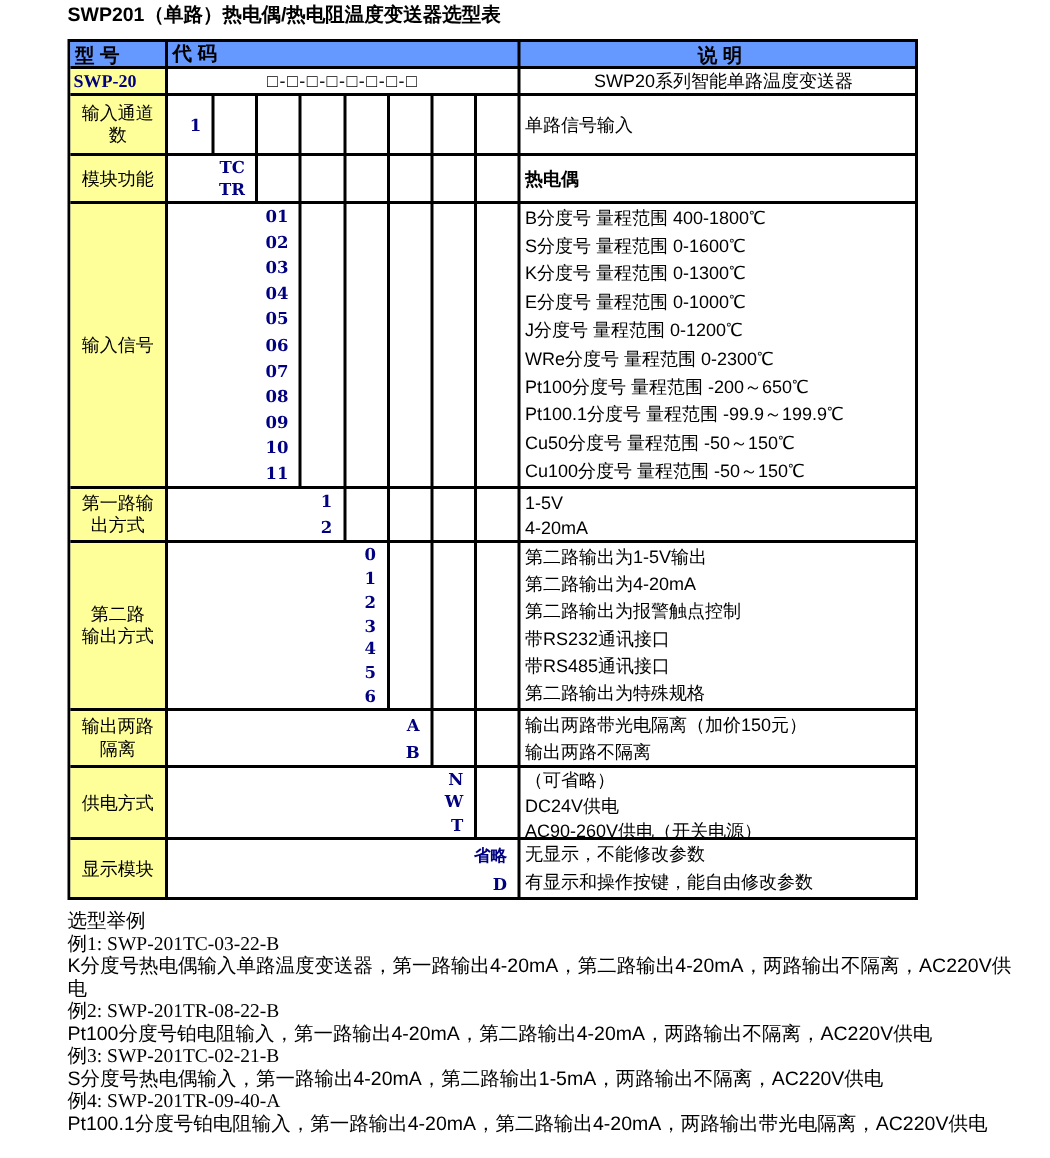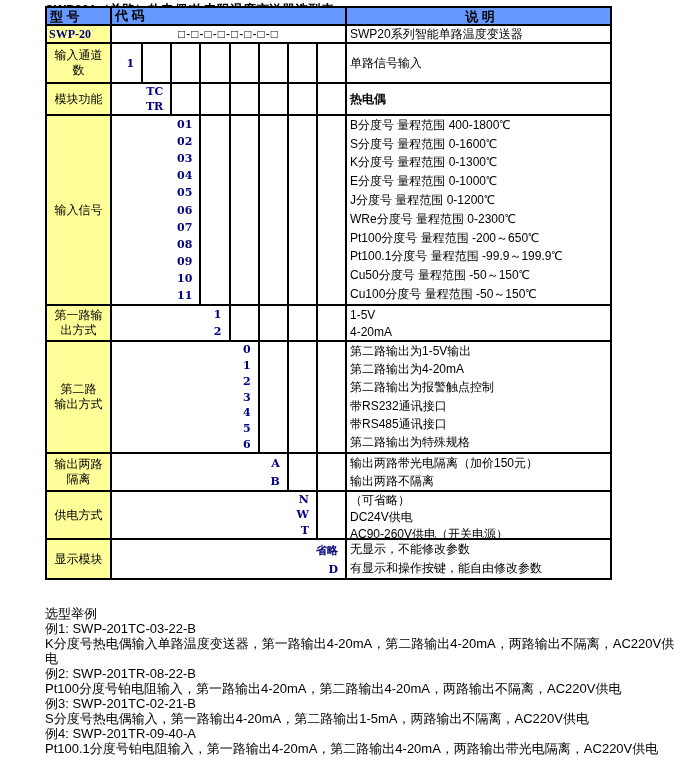--- a/index.html
+++ b/index.html
@@ -13,21 +13,21 @@
   .page{
     position:relative;width:700px;height:772px;background:#ffffff;overflow:hidden;
     font-family:"Liberation Sans",sans-serif;color:#000;
   }
   .doc-title{
     position:absolute;left:45px;top:1px;font-size:13px;font-weight:bold;
     letter-spacing:0px;white-space:nowrap;
   }
   
   .sel-table{
-    position:absolute;left:45px;top:6px;width:567px;
+    position:absolute;left:45px;top:26px;width:567px;
     border:2px solid var(--border);background:#fff;
   }
   .t-row{display:flex;border-bottom:2px solid var(--border);}
   .t-row:last-child{border-bottom:none;}
   .label-cell{
     flex:0 0 65px;background:var(--label-bg);border-right:2px solid var(--border);
     display:flex;align-items:center;justify-content:center;text-align:center;
     font-size:12px;line-height:15px;white-space:pre-line;padding:1px;
   }
   .code-region{
@@ -54,29 +54,29 @@
   .header-row .code-region,.header-row .desc-cell{
     display:flex;align-items:center;font-weight:bold;font-size:13px;padding-left:3px;
   }
   
   .model-row{height:18px;}
   .model-row .label-cell{
     justify-content:flex-start;padding-left:2px;
     font-family:Liberation Serif, serif;font-weight:bold;font-size:12px;color:var(--code-color);
   }
   .model-row .code-region{align-items:center;justify-content:center;font-size:12px;letter-spacing:1px;}
-  .model-row .desc-cell{justify-content:center;}
+  .model-row .desc-cell{justify-content:center;margin-left:46px;}
   .model-row .desc-line{flex:0 0 auto;}
   
   .examples{
     position:absolute;left:45px;top:606px;width:652px;
     font-size:13px;line-height:15px;
   }
   .examples .ex-heading{height:15px;}
-  .ex-code{font-family:Liberation Sans, sans-serif;white-space:nowrap;}
+  .ex-code{font-family:Liberation Serif, serif;white-space:nowrap;}
   .ex-desc{white-space:pre-line;}
 </style>
 </head>
 <body>
 
 <div class="page">
 
   <div class="doc-title">SWP201（单路）热电偶/热电阻温度变送器选型表</div>
 
   <div class="sel-table">

